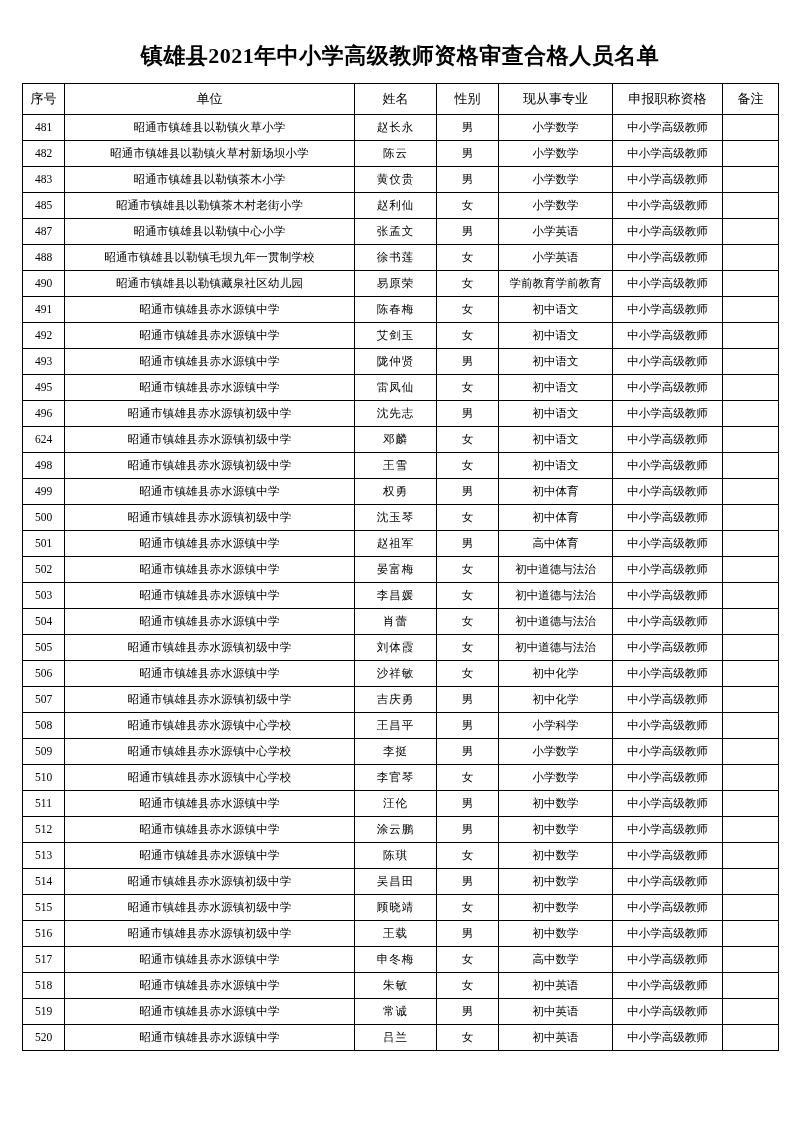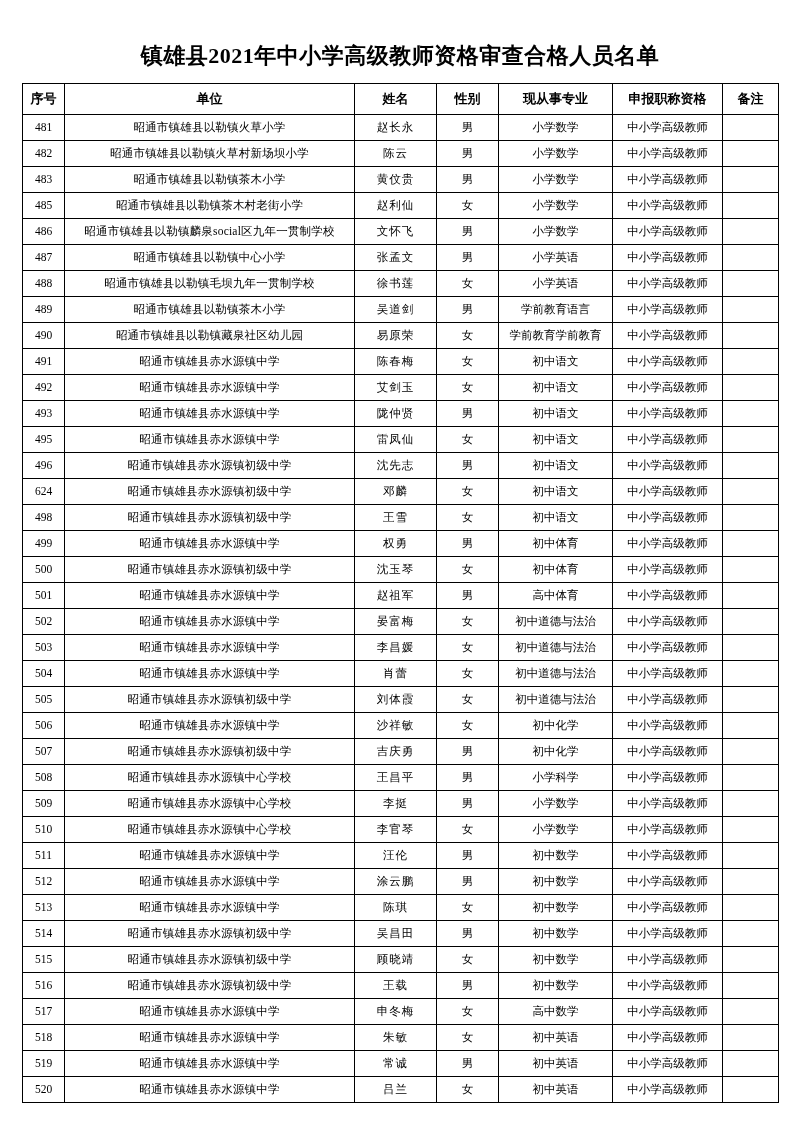--- a/index.html
+++ b/index.html
@@ -41,21 +41,21 @@
     vertical-align: middle;
     font-size: 11.5px;
     line-height: 1.1;
     padding: 0;
     height: 25px;
     overflow: hidden;
     white-space: nowrap;
   }
   table.roster thead th {
     font-size: 13px;
-    font-weight: bold;
+    font-weight: normal;
     height: 30px;
   }
   col.c-no    { width: 42px; }
   col.c-unit  { width: 290px; }
   col.c-name  { width: 82px; }
   col.c-sex   { width: 62px; }
   col.c-major { width: 114px; }
   col.c-apply { width: 110px; }
   col.c-note  { width: 56px; }
 
@@ -126,56 +126,38 @@
         <tr>
           <td class="no">485</td>
           <td class="unit">昭通市镇雄县以勒镇茶木村老街小学</td>
           <td class="name">赵利仙</td>
           <td class="sex">女</td>
           <td class="major">小学数学</td>
           <td class="apply">中小学高级教师</td>
           <td class="note"></td>
         </tr>
         <tr>
-          <td class="no">486</td>
-          <td class="unit">昭通市镇雄县以勒镇麟泉social区九年一贯制学校</td>
-          <td class="name">文怀飞</td>
-          <td class="sex">男</td>
-          <td class="major">小学数学</td>
-          <td class="apply">中小学高级教师</td>
-          <td class="note"></td>
-        </tr>
-        <tr>
           <td class="no">487</td>
           <td class="unit">昭通市镇雄县以勒镇中心小学</td>
           <td class="name">张孟文</td>
           <td class="sex">男</td>
           <td class="major">小学英语</td>
           <td class="apply">中小学高级教师</td>
           <td class="note"></td>
         </tr>
         <tr>
           <td class="no">488</td>
           <td class="unit">昭通市镇雄县以勒镇毛坝九年一贯制学校</td>
           <td class="name">徐书莲</td>
           <td class="sex">女</td>
           <td class="major">小学英语</td>
           <td class="apply">中小学高级教师</td>
           <td class="note"></td>
         </tr>
         <tr>
-          <td class="no">489</td>
-          <td class="unit">昭通市镇雄县以勒镇茶木小学</td>
-          <td class="name">吴道剑</td>
-          <td class="sex">男</td>
-          <td class="major">学前教育语言</td>
-          <td class="apply">中小学高级教师</td>
-          <td class="note"></td>
-        </tr>
-        <tr>
           <td class="no">490</td>
           <td class="unit">昭通市镇雄县以勒镇藏泉社区幼儿园</td>
           <td class="name">易原荣</td>
           <td class="sex">女</td>
           <td class="major">学前教育学前教育</td>
           <td class="apply">中小学高级教师</td>
           <td class="note"></td>
         </tr>
         <tr>
           <td class="no">491</td>

